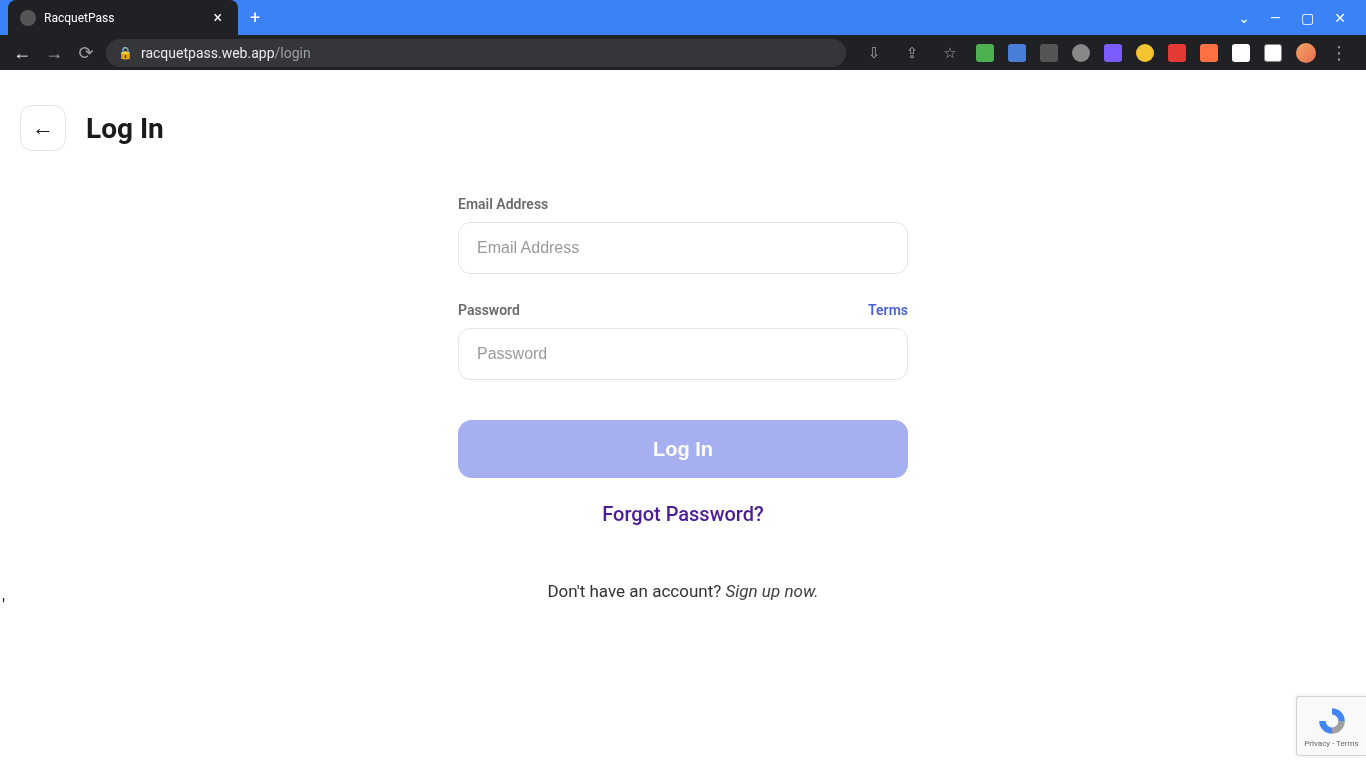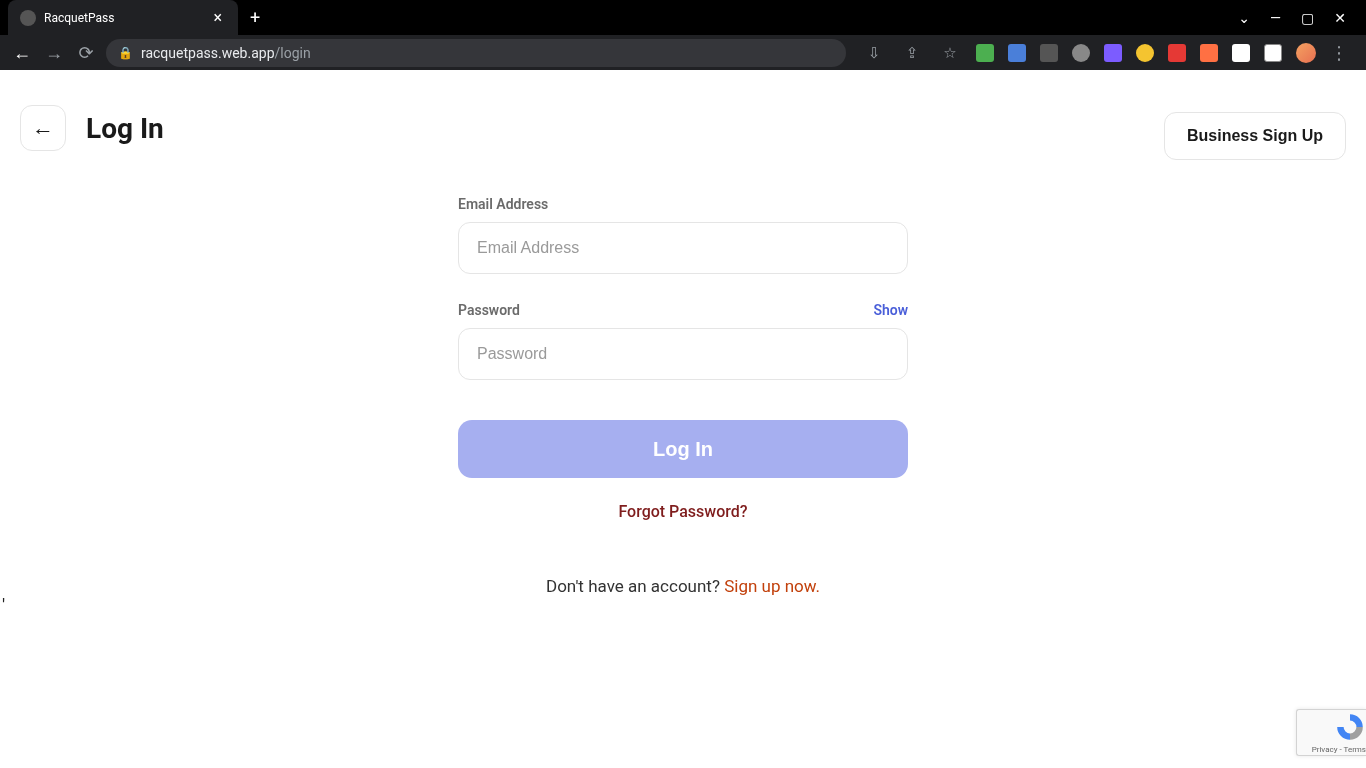--- a/index.html
+++ b/index.html
@@ -4,21 +4,21 @@
   <style>
     * { margin: 0; padding: 0; box-sizing: border-box; }
     body {
       font-family: -apple-system, BlinkMacSystemFont, 'Segoe UI', Roboto, sans-serif;
       width: 1366px;
       height: 768px;
       overflow: hidden;
       background: #fff;
     }
     .browser-chrome {
-      background: #000000;
+      background: #3b82f6;
       height: 70px;
     }
     .tab-bar {
       display: flex;
       align-items: center;
       height: 35px;
       padding-left: 8px;
     }
     .tab {
       background: #202124;
@@ -193,49 +193,50 @@
       border-radius: 14px;
       font-size: 20px;
       font-weight: 700;
       cursor: pointer;
       margin-top: 12px;
     }
     .forgot-link {
       display: block;
       text-align: center;
       margin-top: 24px;
-      color: #7f1d1d;
-      font-size: 16px;
+      color: #4c1d95;
+      font-size: 20px;
       font-weight: 500;
       cursor: pointer;
     }
     .signup-row {
       text-align: center;
       margin-top: 55px;
       font-size: 17px;
       color: #333;
     }
     .signup-link {
-      color: #c2410c;
-      cursor: pointer;
+      color: #404040;
+      cursor: pointer;
+      font-style: italic;
     }
     .recaptcha {
       position: absolute;
       bottom: 12px;
       right: 0;
       width: 70px;
-      height: 47px;
+      height: 60px;
       background: #f9f9f9;
       border: 1px solid #d3d3d3;
       border-right: none;
       border-radius: 3px 0 0 3px;
       box-shadow: 0 0 4px rgba(0,0,0,0.1);
       display: flex;
       flex-direction: column;
-      align-items: flex-end;
+      align-items: center;
       justify-content: center;
       gap: 2px;
     }
     .recaptcha-logo {
       width: 32px; height: 32px;
       position: relative;
     }
     .recaptcha-terms {
       font-size: 8px;
       color: #666;
@@ -297,31 +298,30 @@
 </div>
 
 <div class="page">
   <div class="page-header">
     <div class="back-button">
       <span>←</span>
     </div>
     <h1 class="page-title">Log In</h1>
   </div>
 
-  <button class="business-signup">Business Sign Up</button>
 
   <div class="login-form">
     <div class="field-label-row">
       <span class="field-label">Email Address</span>
     </div>
     <input class="text-input" type="text" placeholder="Email Address" style="">
 
     <div class="field-label-row">
       <span class="field-label">Password</span>
-      <span class="show-link">Show</span>
+      <span class="show-link">Terms</span>
     </div>
     <input class="text-input" type="password" placeholder="Password" style="">
 
     <button class="login-button">Log In</button>
 
     <a class="forgot-link">Forgot Password?</a>
 
     <div class="signup-row">
       <span>Don't have an account? </span><span class="signup-link">Sign up now.</span>
     </div>

